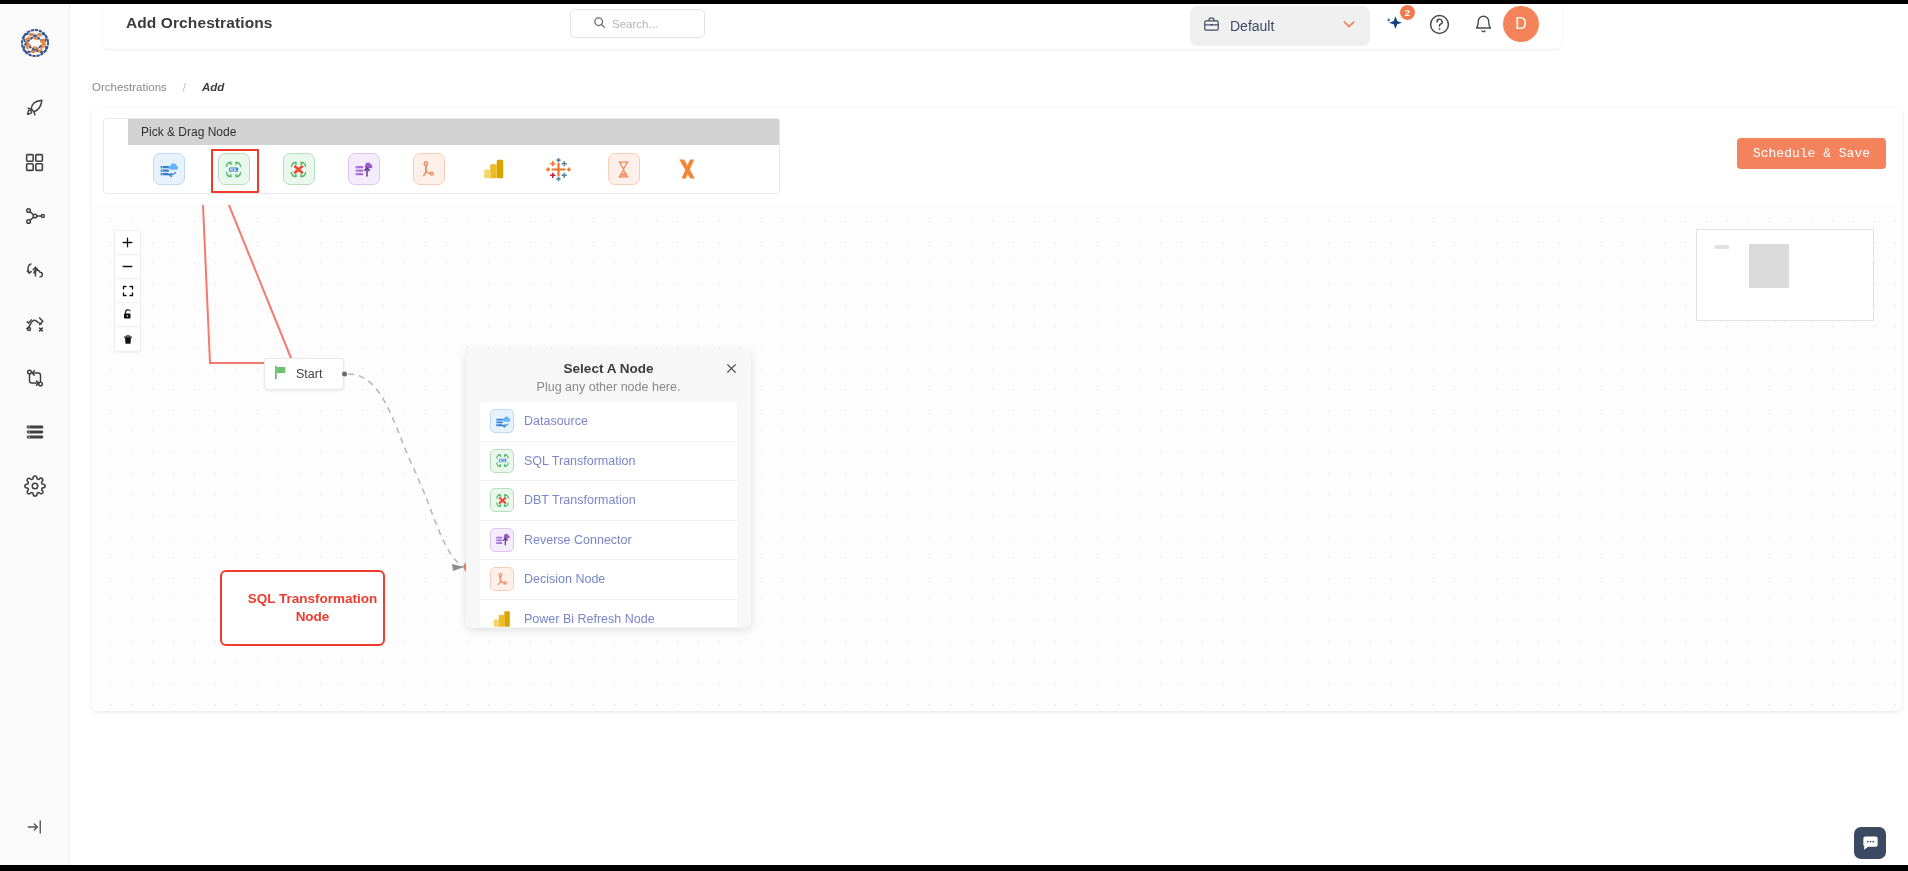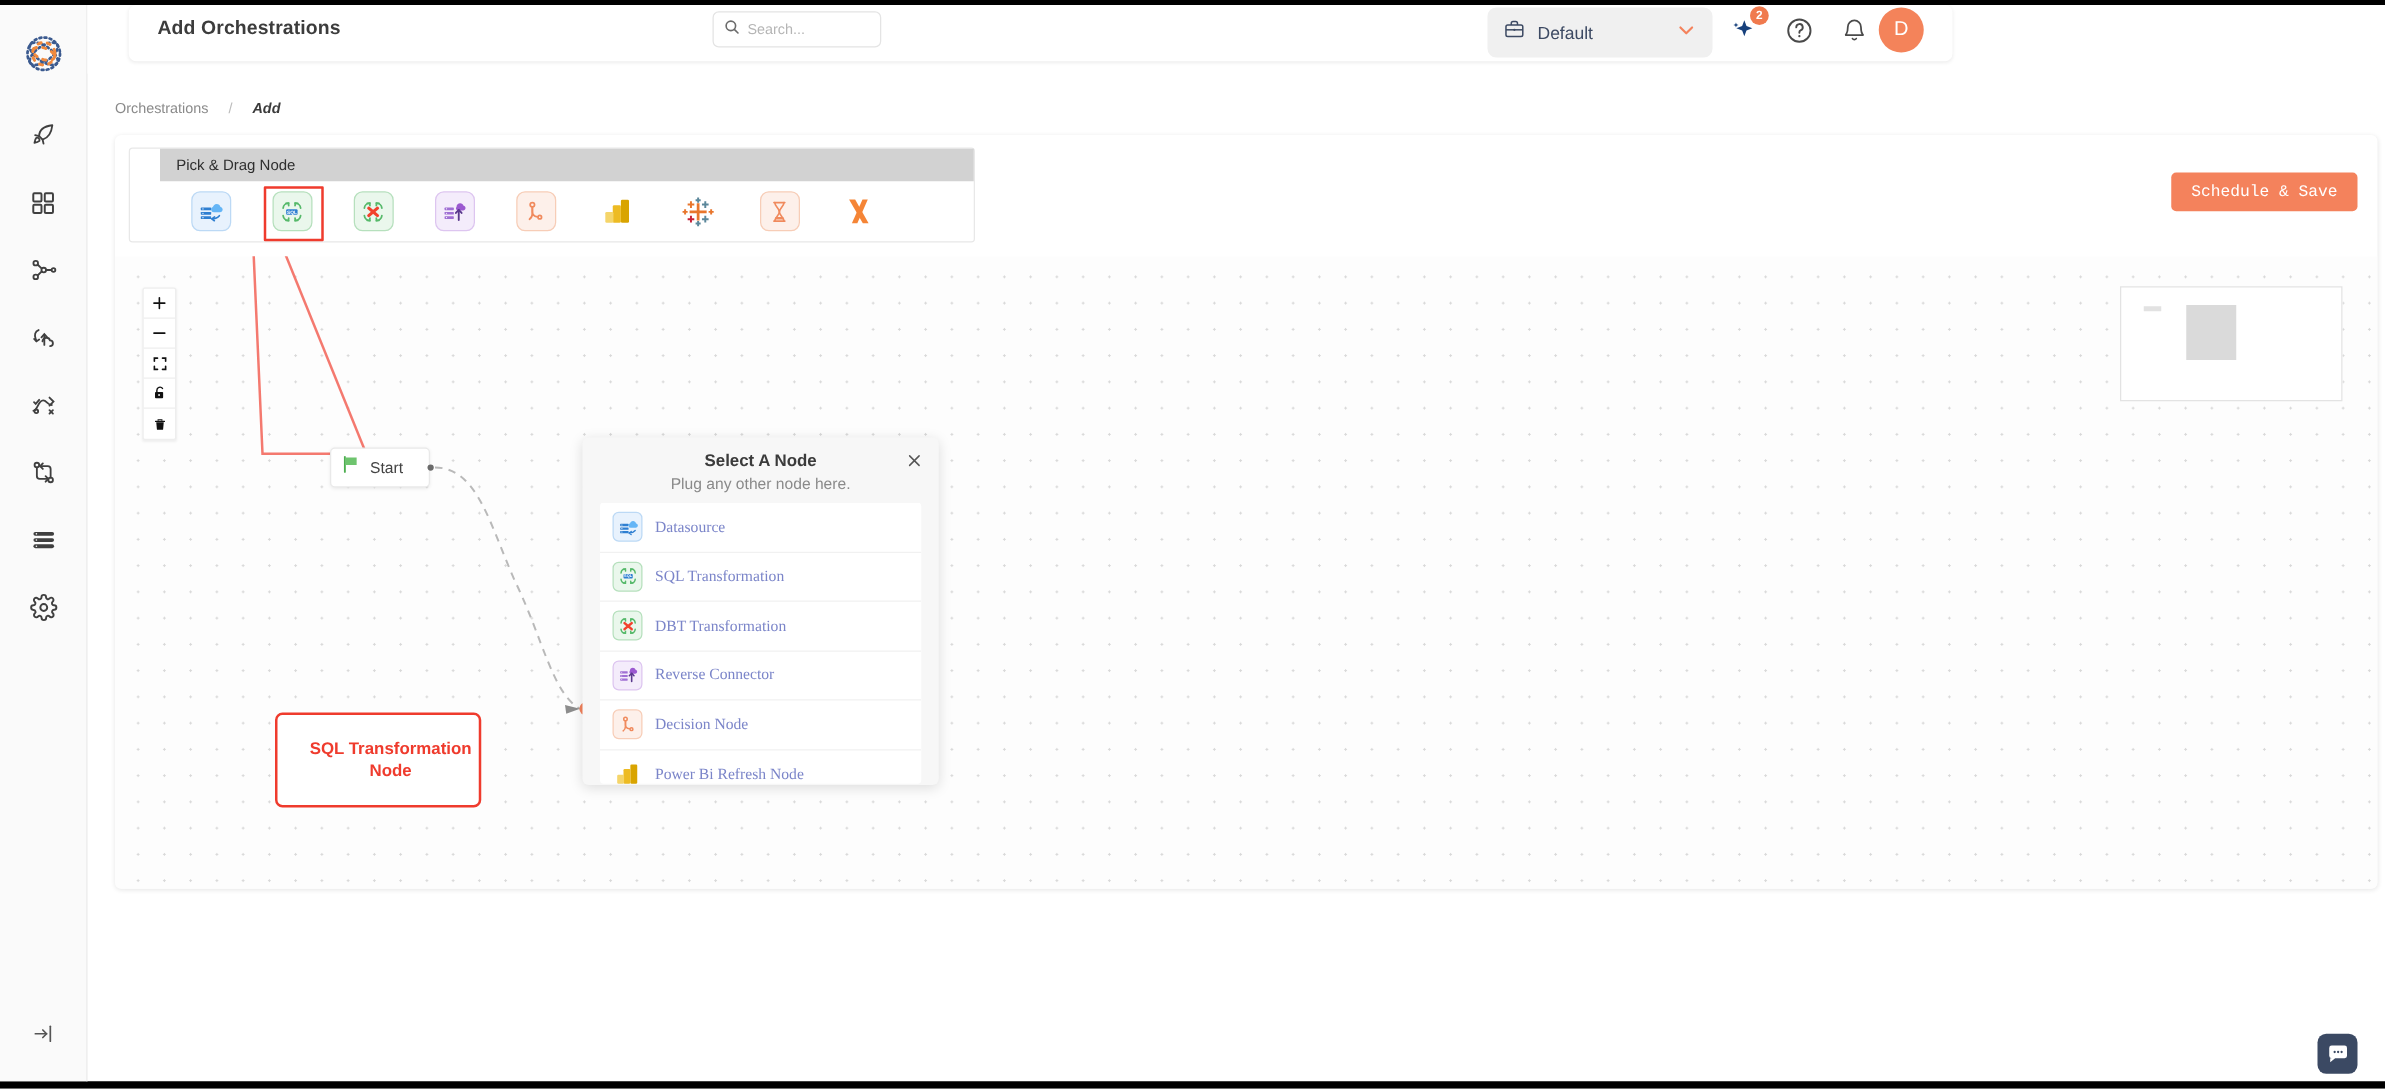--- a/index.html
+++ b/index.html
@@ -44,21 +44,21 @@
   #header-bg {
     position:absolute; left:70px; top:4px; width:1838px; height:55px; background:#fff;
   }
   .page-title {
     position:absolute; left:126px; top:14px;
     font-size:15.5px; font-weight:bold; color:#3c3c3c; letter-spacing:0.1px;text-align:right;
   }
   .search-box {
     position:absolute; left:570px; top:9px; width:135px; height:29px;
     border:1px solid #e4e4e4; border-radius:5px; background:#fff;
-    display:flex; align-items:center; padding:0 8px; gap:6px;
+    display:flex; align-items:center; padding:0 22px; gap:6px;
   }
   .search-box input {
     border:none; outline:none; font-size:11.5px; color:#888;
     font-family:"Liberation Sans", sans-serif; width:100%; background:transparent;
   }
   .search-box input::placeholder { color:#b5b5b5; }
 
   .workspace-pill {
     position:absolute; left:1190px; top:6px; width:180px; height:40px;
     background:#f0f0f0; border-radius:7px;
@@ -181,21 +181,21 @@
   }
   #node-list {
     margin:0 14px; background:#fff; border-radius:3px;
     max-height:225px; overflow-y:auto;
   }
   .node-row {
     height:39.5px; display:flex; align-items:center; gap:10px; padding-left:10px;
     border-bottom:1px solid #f1f1f1; cursor:pointer;
   }
   .node-row:last-child { border-bottom:none; }
-  .node-row .nr-label { font-size:12.5px; color:#7b85c9;font-family:Liberation Serif, serif; }
+  .node-row .nr-label { font-size:12.5px; color:#7b85c9; }
   .node-ico {
     width:24px; height:24px; border-radius:5px;
     display:flex; align-items:center; justify-content:center; flex-shrink:0;
   }
 
   
   #minimap {
     position:absolute; right:28px; top:24px; width:178px; height:92px;
     background:#fff; border:1px solid #e3e3e3; z-index:6;
   }

